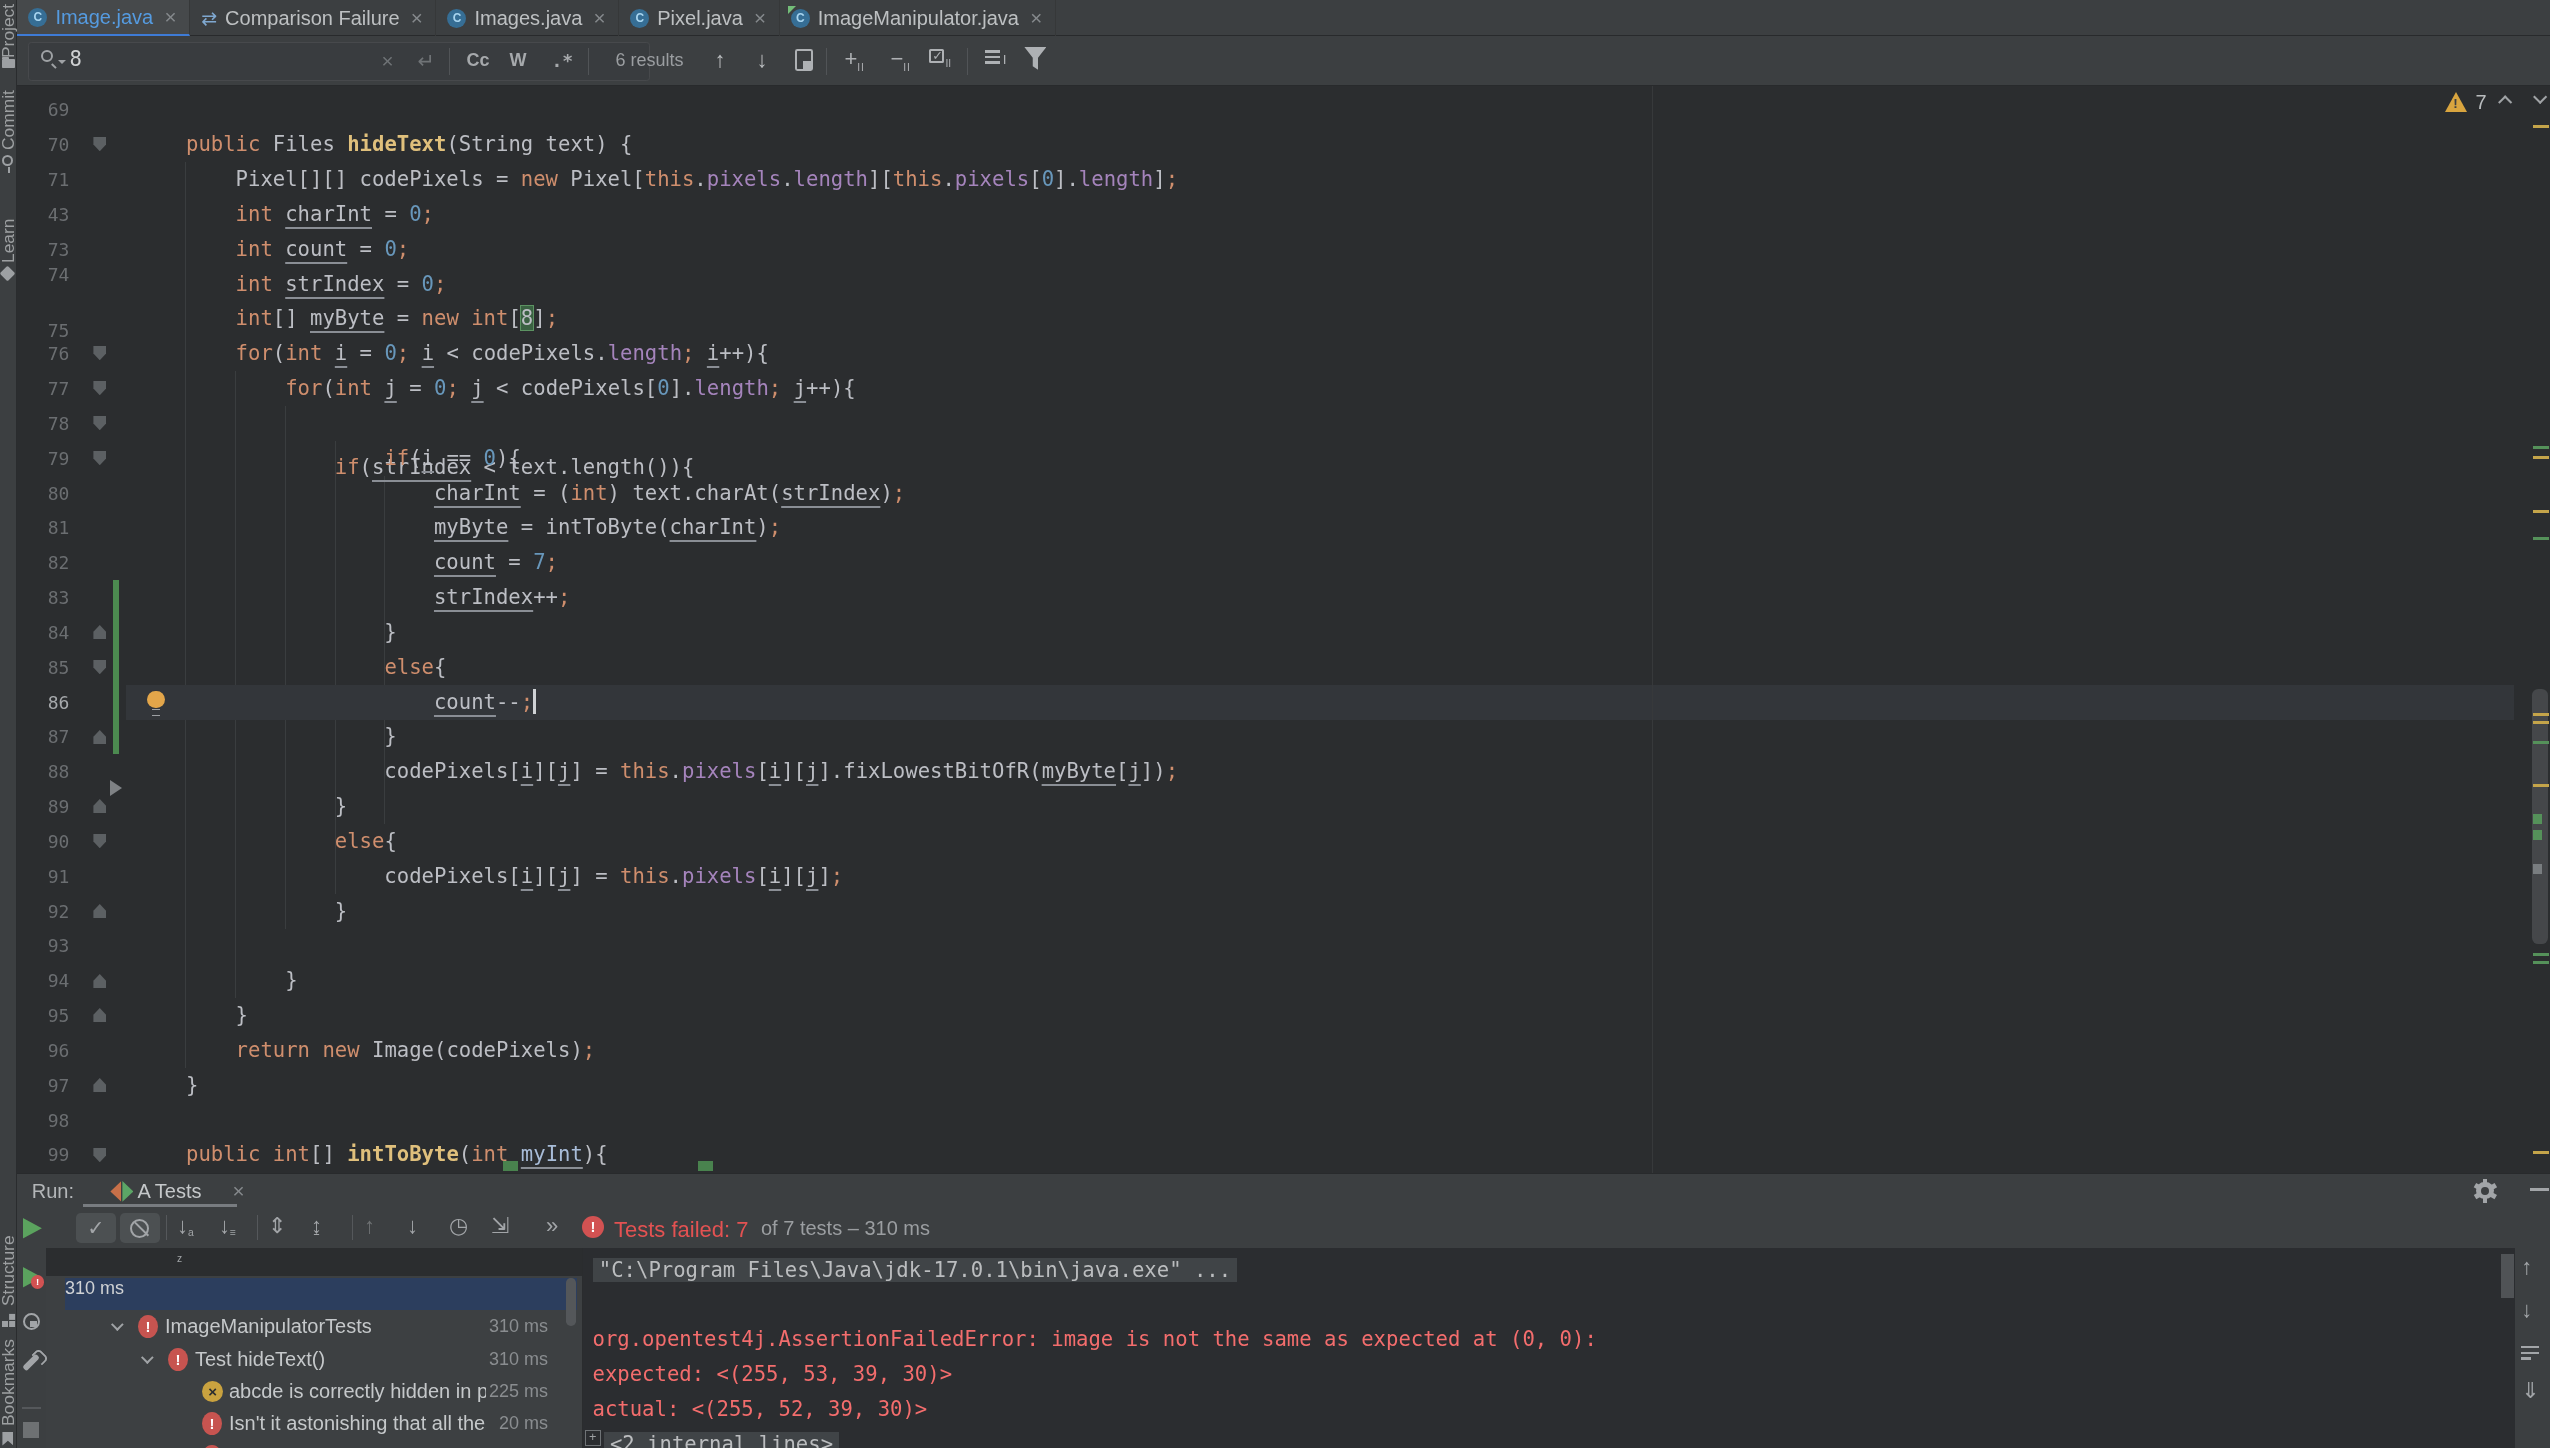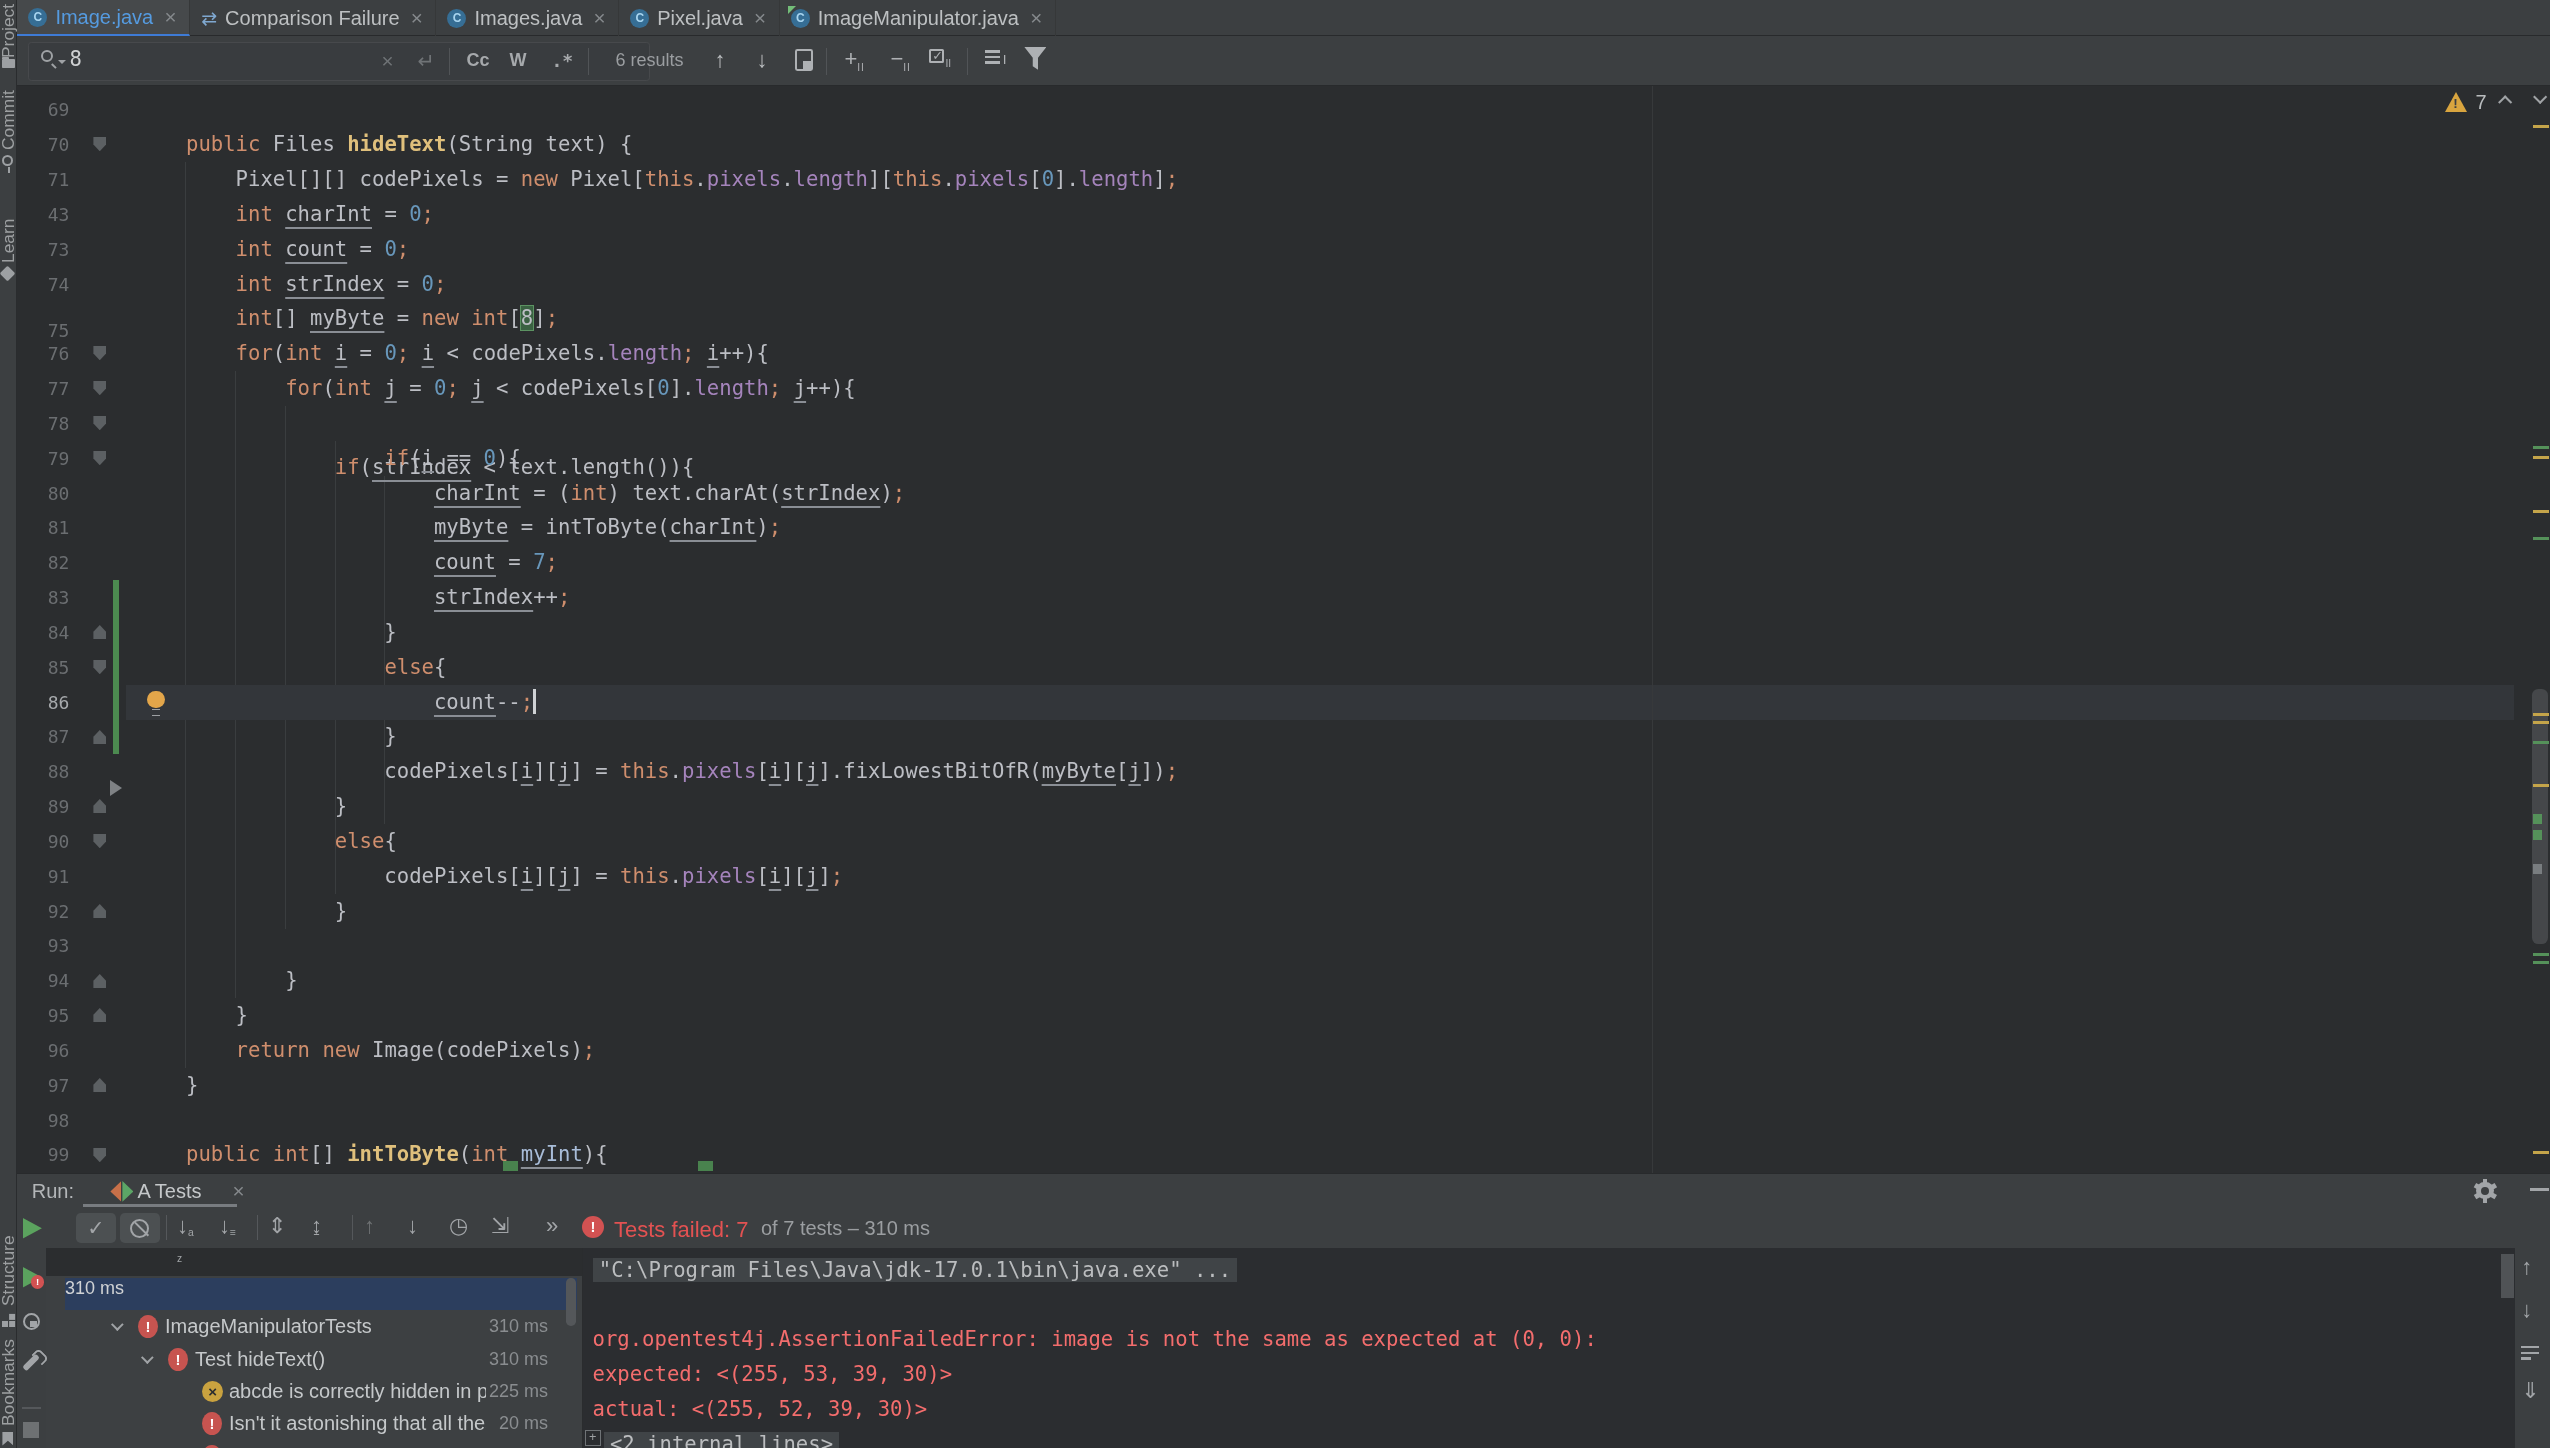--- a/index.html
+++ b/index.html
@@ -260,21 +260,21 @@
       <div class="codeline" style="top: 6.3px;"></div>
       <div class="gut" style="top: 41px;">70</div>
       <div class="fold d" style="top: 51px;"></div>
       <div class="codeline" style="top: 41px;"><span class="tk-pl">    </span><span class="tk-kw">public</span><span class="tk-pl"> Files </span><span class="tk-fn">hideText</span><span class="tk-pl">(String text) {</span></div>
       <div class="gut" style="top: 76px;">71</div>
       <div class="codeline" style="top: 76px;"><span class="tk-pl">        Pixel[][] codePixels = </span><span class="tk-kw">new</span><span class="tk-pl"> Pixel[</span><span class="tk-kw">this</span><span class="tk-pl">.</span><span class="tk-fld">pixels</span><span class="tk-pl">.</span><span class="tk-fld">length</span><span class="tk-pl">][</span><span class="tk-kw">this</span><span class="tk-pl">.</span><span class="tk-fld">pixels</span><span class="tk-pl">[</span><span class="tk-num">0</span><span class="tk-pl">].</span><span class="tk-fld">length</span><span class="tk-pl">]</span><span class="tk-semi">;</span></div>
       <div class="gut" style="top: 111px;">43</div>
       <div class="codeline" style="top: 111px;"><span class="tk-pl">        </span><span class="tk-kw">int</span><span class="tk-pl"> </span><span class="tk-vu">charInt</span><span class="tk-pl"> = </span><span class="tk-num">0</span><span class="tk-semi">;</span></div>
       <div class="gut" style="top: 146px;">73</div>
       <div class="codeline" style="top: 146px;"><span class="tk-pl">        </span><span class="tk-kw">int</span><span class="tk-pl"> </span><span class="tk-vu">count</span><span class="tk-pl"> = </span><span class="tk-num">0</span><span class="tk-semi">;</span></div>
-      <div class="gut" style="top: 181px;">74</div>
+      <div class="gut" style="top: 171px;">74</div>
       <div class="codeline" style="top: 181px;"><span class="tk-pl">        </span><span class="tk-kw">int</span><span class="tk-pl"> </span><span class="tk-vu">strIndex</span><span class="tk-pl"> = </span><span class="tk-num">0</span><span class="tk-semi">;</span></div>
       <div class="gut" style="top: 215px; margin-top: 12px;">75</div>
       <div class="codeline" style="top: 215px;"><span class="tk-pl">        </span><span class="tk-kw">int</span><span class="tk-pl">[] </span><span class="tk-vu">myByte</span><span class="tk-pl"> = </span><span class="tk-kw">new</span><span class="tk-pl"> </span><span class="tk-kw">int</span><span class="tk-pl">[</span><span class="tk-m8">8</span><span class="tk-pl">]</span><span class="tk-semi">;</span></div>
       <div class="gut" style="top: 250px;">76</div>
       <div class="fold d" style="top: 260px;"></div>
       <div class="codeline" style="top: 250px;"><span class="tk-pl">        </span><span class="tk-kw">for</span><span class="tk-pl">(</span><span class="tk-kw">int</span><span class="tk-pl"> </span><span class="tk-vu">i</span><span class="tk-pl"> = </span><span class="tk-num">0</span><span class="tk-semi">;</span><span class="tk-pl"> </span><span class="tk-vu">i</span><span class="tk-pl"> &lt; codePixels.</span><span class="tk-fld">length</span><span class="tk-semi">;</span><span class="tk-pl"> </span><span class="tk-vu">i</span><span class="tk-pl">++){</span></div>
       <div class="gut" style="top: 285px;">77</div>
       <div class="fold d" style="top: 295px;"></div>
       <div class="codeline" style="top: 285px;"><span class="tk-pl">            </span><span class="tk-kw">for</span><span class="tk-pl">(</span><span class="tk-kw">int</span><span class="tk-pl"> </span><span class="tk-vu">j</span><span class="tk-pl"> = </span><span class="tk-num">0</span><span class="tk-semi">;</span><span class="tk-pl"> </span><span class="tk-vu">j</span><span class="tk-pl"> &lt; codePixels[</span><span class="tk-num">0</span><span class="tk-pl">].</span><span class="tk-fld">length</span><span class="tk-semi">;</span><span class="tk-pl"> </span><span class="tk-vu">j</span><span class="tk-pl">++){</span></div>
       <div class="gut" style="top: 320px;">78</div>

